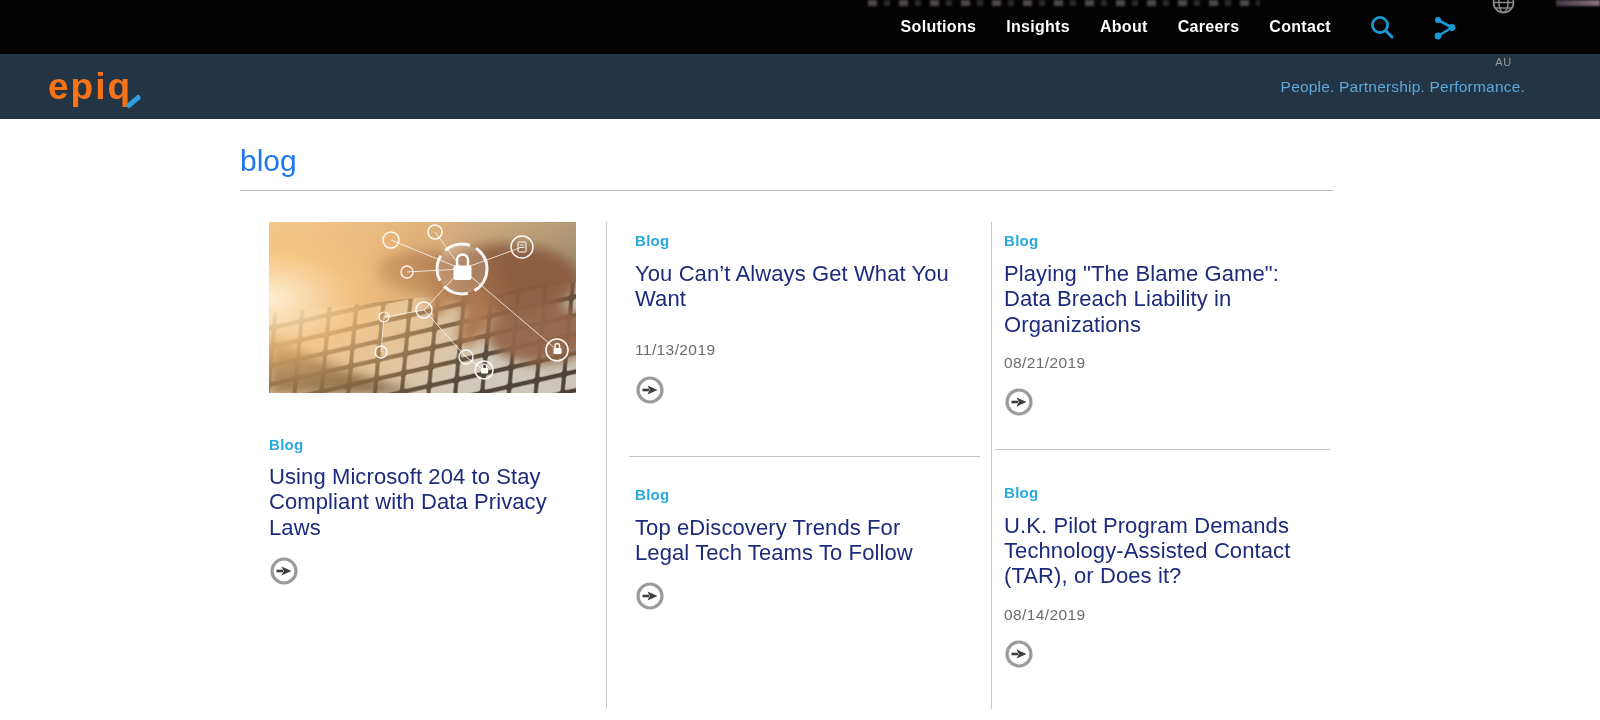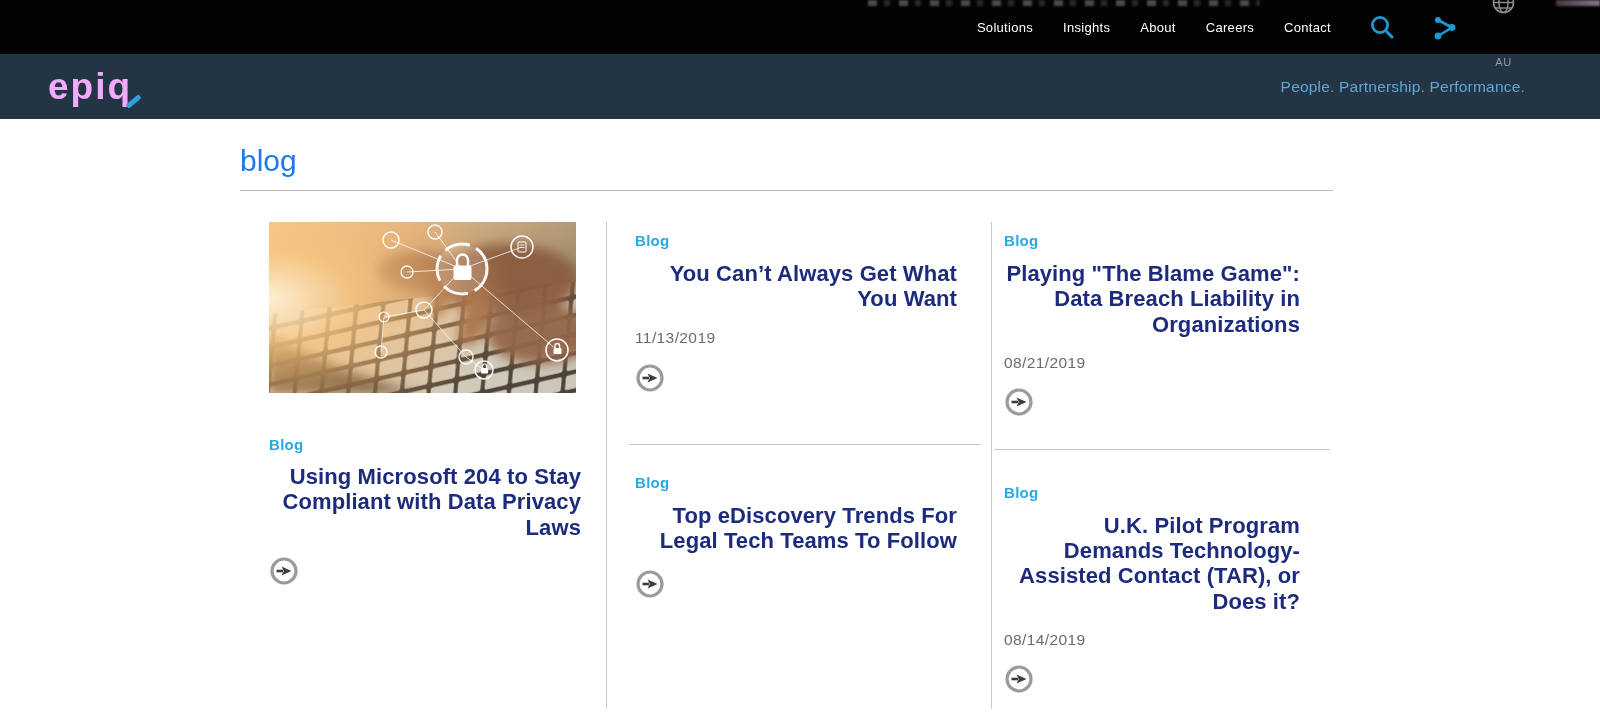--- a/index.html
+++ b/index.html
@@ -22,38 +22,38 @@
       rgba(165,155,150,.55) 0 9px, rgba(40,35,35,.08) 9px 16px,
       rgba(110,100,110,.45) 16px 22px, rgba(20,20,20,.05) 22px 31px);
     filter:blur(1.2px); opacity:.85;
   }
   .top-artifact-right {
     position:absolute; top:0; left:1556px; width:44px; height:6px;
     background:linear-gradient(90deg, rgba(150,120,150,.45), rgba(225,195,215,.6));
     filter:blur(1px);
   }
   .nav-link {
-    color:#ffffff; font-size:13px; font-weight:400; letter-spacing:.3px;
+    color:#ffffff; font-size:16px; font-weight:700; letter-spacing:.3px;
     text-decoration:none; cursor:pointer;
   }
   .icon-btn { display:flex; align-items:center; justify-content:center; cursor:pointer; }
   .globe-wrap {
     display:flex; flex-direction:column; align-items:center;
     margin-left:4px; cursor:pointer; margin-top:4px;gap:40px;
   }
   .globe-au { color:#9a9a9a; font-size:11px; margin-top:1px; letter-spacing:.5px; }
 
   
   .brandbar {
     height:65px; background:#233444;
     display:flex; align-items:center; justify-content:space-between;
     padding:0 75px 0 48px;
   }
   .logo {
-    position:relative; color:#f0abfc; font-size:37px; font-weight:700;
+    position:relative; color:#f97316; font-size:37px; font-weight:700;
     letter-spacing:2px; line-height:1; cursor:pointer; padding-right:6px;
   }
   .logo-slash {
     position:absolute; right:-4px; bottom:1px; width:17px; height:5px;
     background:#2f9fdd; transform:rotate(-40deg); border-radius:2px;
   }
   .tagline { color:#5fa8d8; font-size:15.5px; font-weight:400; letter-spacing:.2px; }
 
   
   main { padding-left:240px; }
@@ -68,34 +68,34 @@
   .col2 { width:384px; padding-left:28px; flex:none; }
   .col3 { flex:1; padding-left:12px; }
 
   .thumb {
     width:307px; height:171px; overflow:hidden; cursor:pointer; display:block;
     background:#caa87c;
   }
 
   .cat { color:#29a9e1; font-size:15px; font-weight:700; letter-spacing:.3px; }
   .card-title {
-    margin:0; color:#1d2b7c; font-size:22px; font-weight:700;
-    line-height:1.15; cursor:pointer; letter-spacing:.1px;text-align:right;
+    margin:0; color:#1d2b7c; font-size:22px; font-weight:400;
+    line-height:1.15; cursor:pointer; letter-spacing:.1px;
   }
   .card-date { color:#6b6b6b; font-size:15.5px; letter-spacing:.4px; }
   .arrow-btn { display:inline-block; cursor:pointer; line-height:0; }
 
   
   .col1 .cat   { margin-top:43px; }
   .col1 .card-title { margin-top:11px; max-width:312px; }
   .col1 .arrow-btn  { margin-top:16px; }
 
   .col2 .card-a .cat { margin-top:10px; }
   .col2 .card-title  { margin-top:12px; max-width:322px; }
-  .col2 .card-date   { margin-top:17px; }
+  .col2 .card-date   { margin-top:29px; }
   .col2 .arrow-btn   { margin-top:16px; }
   .col2 .card-divider{ height:1px; background:#c4c4c4; margin:47px 11px 0 -6px; }
   .col2 .card-b .cat { margin-top:29px; }
 
   .col3 .card-a .cat { margin-top:10px; }
   .col3 .card-title  { margin-top:12px; max-width:296px; }
   .col3 .card-date   { margin-top:17px; }
   .col3 .arrow-btn   { margin-top:15px; }
   .col3 .card-divider{ height:1px; background:#c4c4c4; margin:28px 3px 0 -9px; }
   .col3 .card-b .cat { margin-top:34px; }

